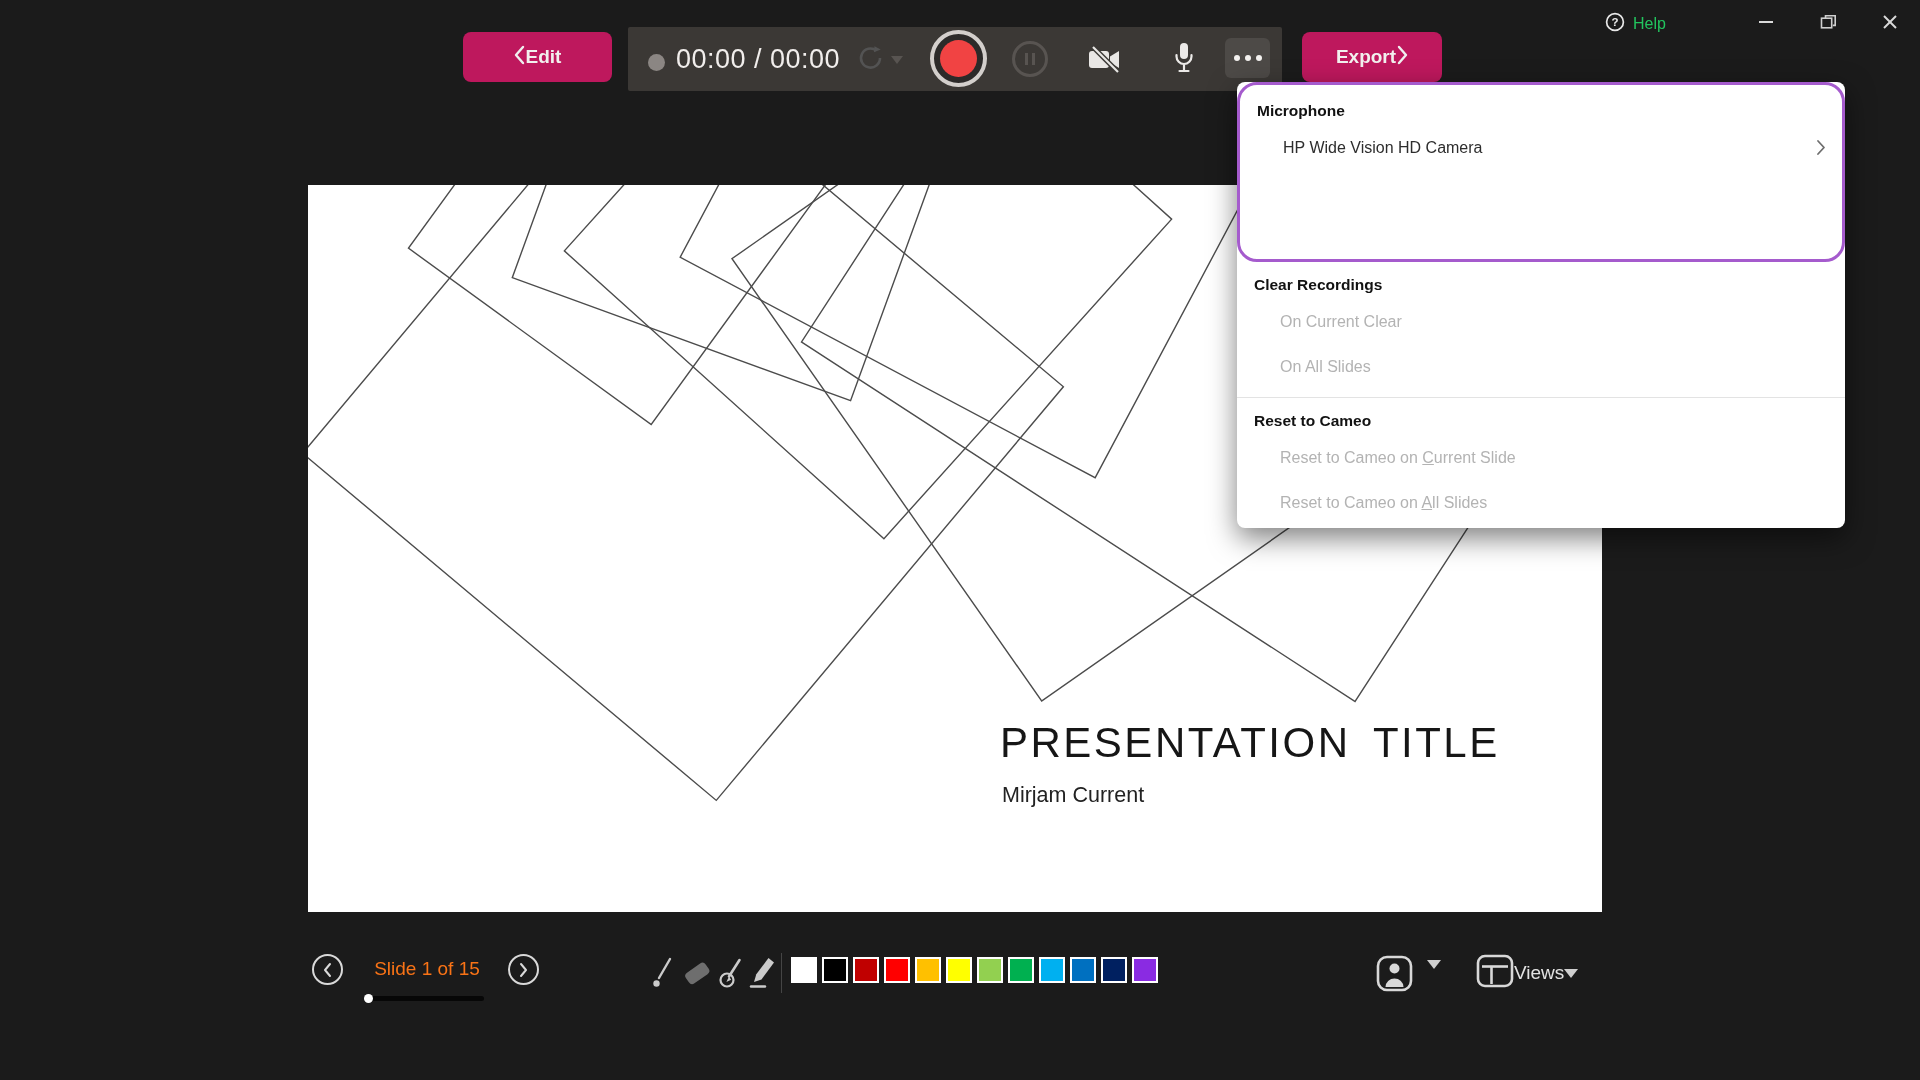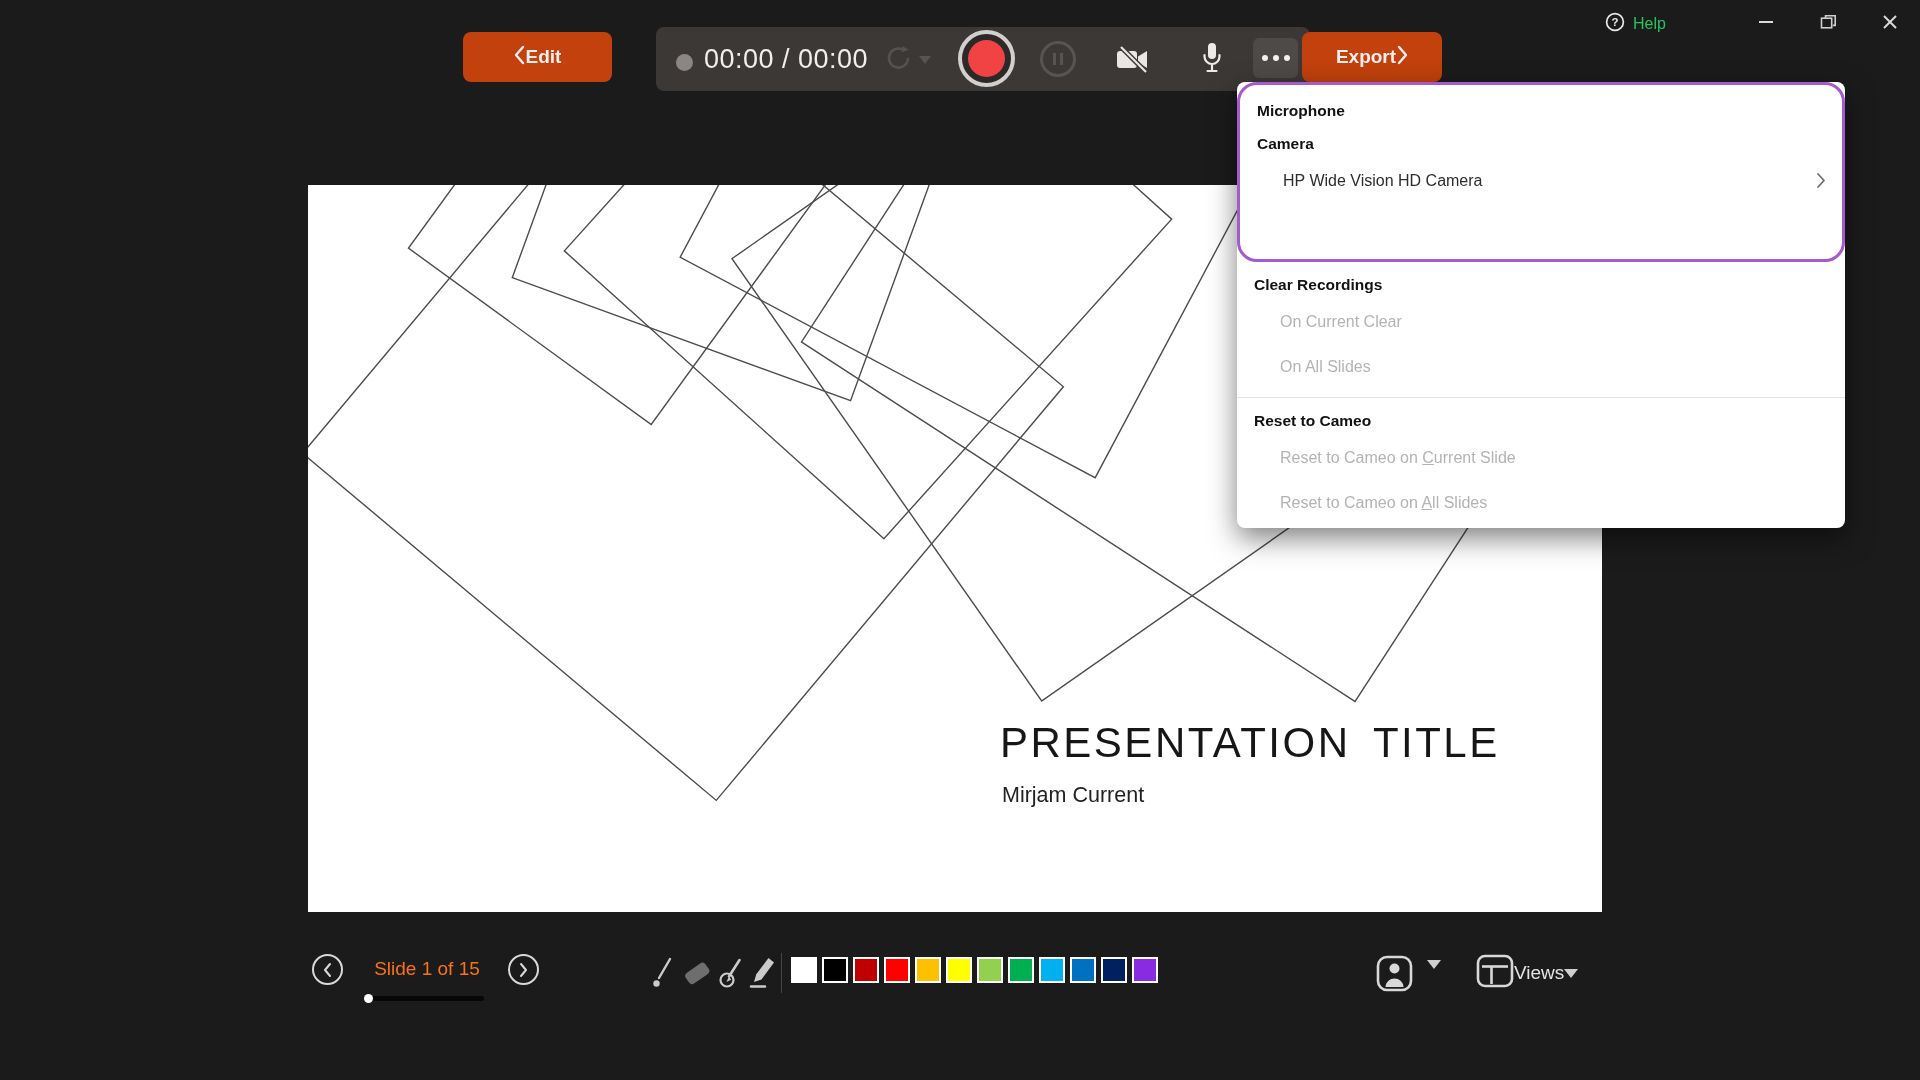--- a/index.html
+++ b/index.html
@@ -1,26 +1,26 @@
 <!DOCTYPE html>
 <html><head>
 <meta charset="utf-8">
 <style>
   html,body{margin:0;padding:0;background:#1b1b1b;}
   *{box-sizing:border-box;font-family:"Liberation Sans","DejaVu Sans",sans-serif;}
   #stage{position:relative;width:1920px;height:1080px;background:#1b1b1b;overflow:hidden;}
 
   
-  .tb-btn{position:absolute;top:32px;height:50px;background:#c2410c;border-radius:8px;
+  .tb-btn{position:absolute;top:32px;height:50px;background:#be185d;border-radius:8px;
           display:flex;align-items:center;justify-content:center;cursor:pointer;}
   .tb-btn span.lbl{color:#f2f0ee;font-size:19px;font-weight:700;}
   #edit-btn{left:463px;width:149px;}
   #export-btn{left:1302px;width:140px;}
 
-  #record-panel{position:absolute;left:628px;top:27px;width:654px;height:64px;background:#3b3835;border-radius:8px;margin-left:28px;}
+  #record-panel{position:absolute;left:628px;top:27px;width:654px;height:64px;background:#3b3835;border-radius:2px;}
   #status-dot{position:absolute;left:20px;top:27px;width:17px;height:17px;border-radius:50%;background:#8b8683;}
   #timer{position:absolute;left:48px;top:0;height:64px;line-height:64px;font-size:27px;font-weight:300;color:#f1eeec;letter-spacing:.5px;}
   #retake-wrap{position:absolute;left:228px;top:16px;display:flex;align-items:center;gap:5px;}
   .tri{width:0;height:0;border-left:6px solid transparent;border-right:6px solid transparent;border-top:8px solid #585451;}
   #record-btn{position:absolute;left:302px;top:3px;width:57px;height:57px;border-radius:50%;
               border:4px solid #d3cfcc;background:#2c2a29;display:flex;align-items:center;justify-content:center;cursor:pointer;}
   #record-core{width:37px;height:37px;border-radius:50%;background:#f14343;}
   #pause-btn{position:absolute;left:384px;top:14px;width:36px;height:36px;border-radius:50%;border:3px solid #585451;
              display:flex;align-items:center;justify-content:center;gap:4px;}
   #pause-btn i{display:block;width:3px;height:12px;background:#585451;}
@@ -180,21 +180,20 @@
         <rect x="-330" y="-330" width="660" height="660" transform="translate(950,60) rotate(33)"></rect>
       </g>
     </svg>
     <div id="slide-title">PRESENTATION TITLE</div>
     <div id="slide-subtitle">Mirjam Current</div>
   </div>
 
   <div id="menu">
       <div id="device-group" style="border-color: rgb(165, 91, 205);">
         <div class="menu-header">Microphone</div>
-        <div class="menu-header">Camera</div>
         <div class="menu-item">
           <span>HP Wide Vision HD Camera</span>
           <span class="chev"><svg width="10" height="17" viewBox="0 0 10 17">
               <polyline points="2,2 8,8.5 2,15" fill="none" stroke="#6e6e6e" stroke-width="1.8" stroke-linecap="round" stroke-linejoin="round"></polyline>
             </svg></span>
         </div>
       </div>
       <div class="action-group">
         <div class="menu-header">Clear Recordings</div>
         <div class="menu-item disabled">

